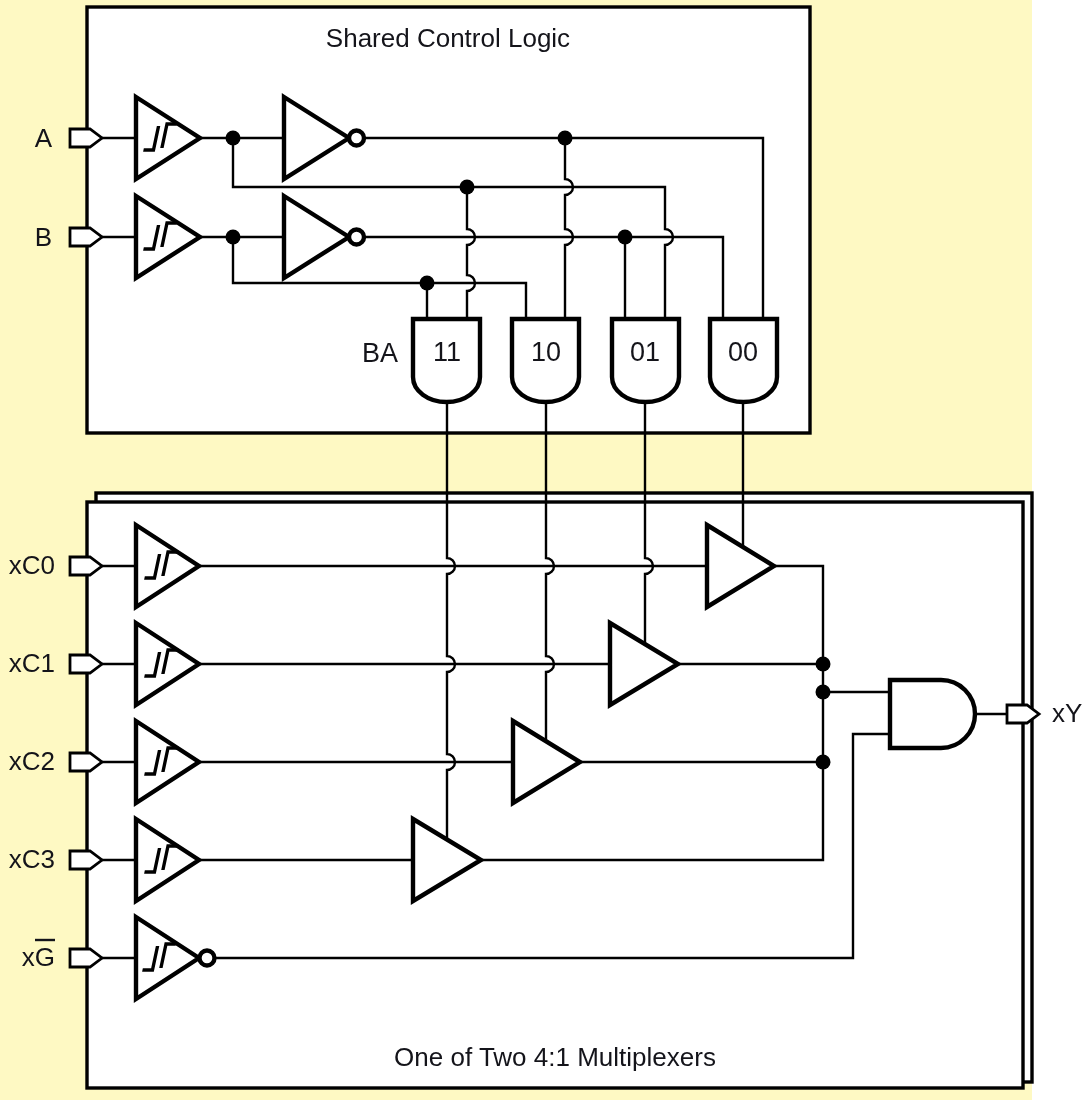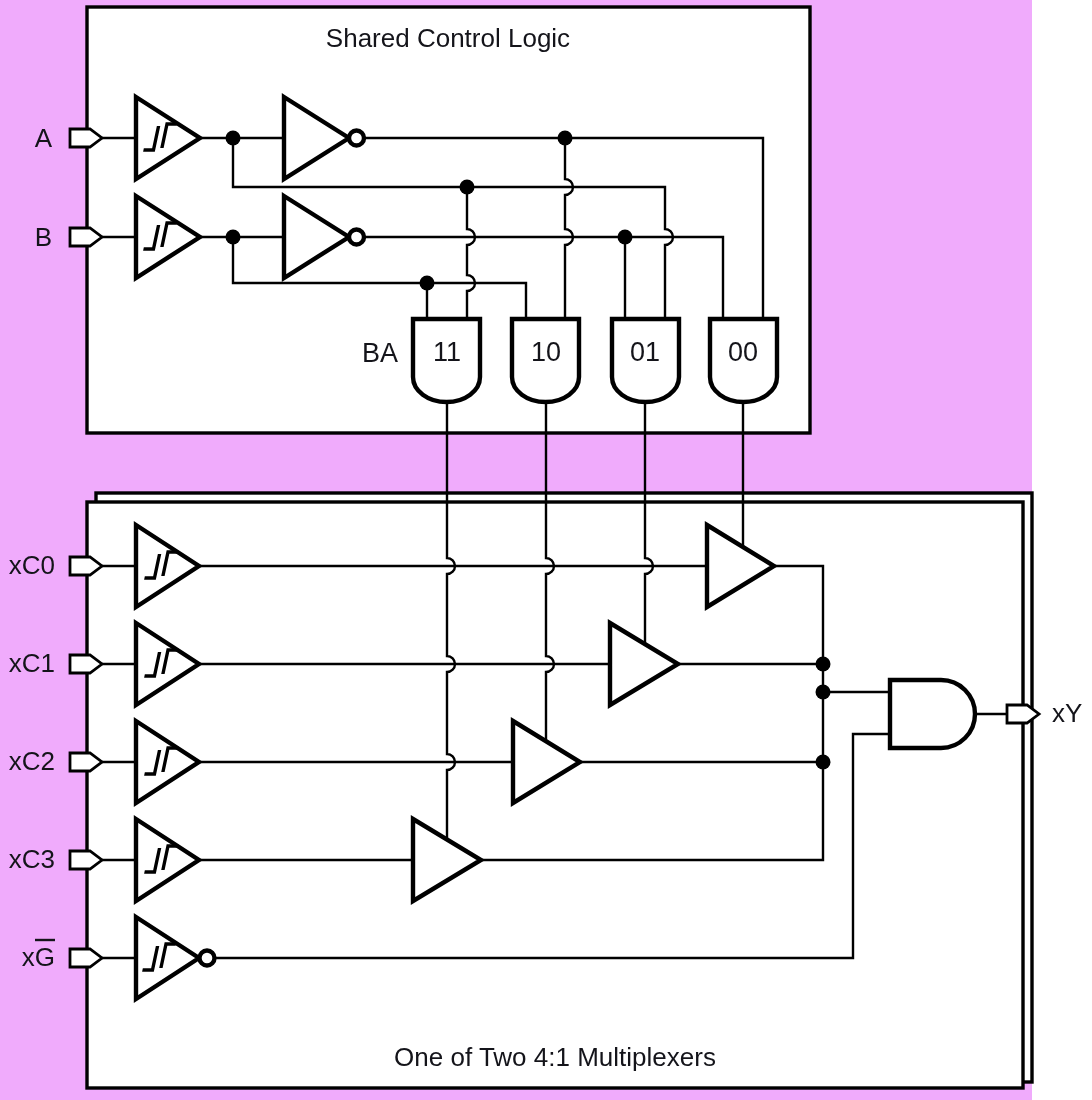--- a/index.html
+++ b/index.html
@@ -8,21 +8,21 @@
     background: #ffffff;
     width: 1092px;
     height: 1100px;
     overflow: hidden;
     font-family: "Liberation Sans", sans-serif;
   }
   #stage {
     position: relative;
     width: 1032px;
     height: 1100px;
-    background: #f0abfc;
+    background: #fef9c3;
     text-decoration: underline;
   }
   svg { display: block; }
   .wire {
     fill: none;
     stroke: #000000;
     stroke-width: 2.4;
     stroke-linecap: butt;
     stroke-linejoin: miter;
   }

